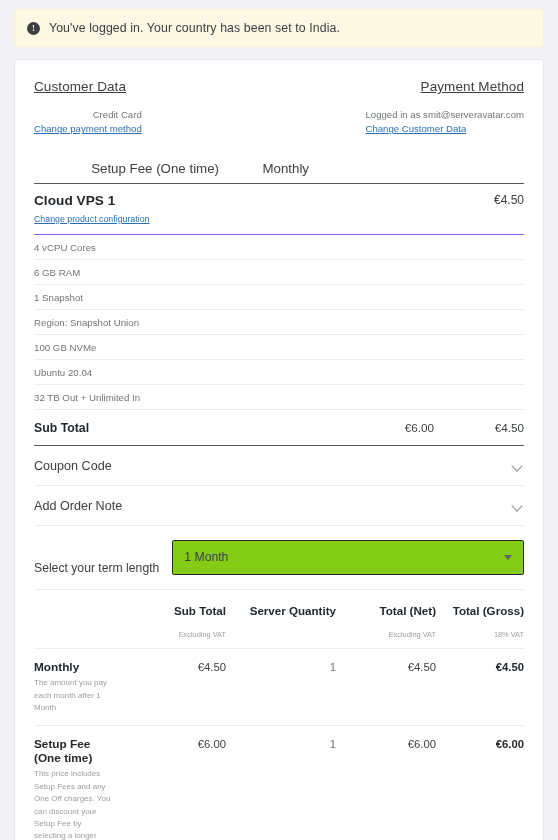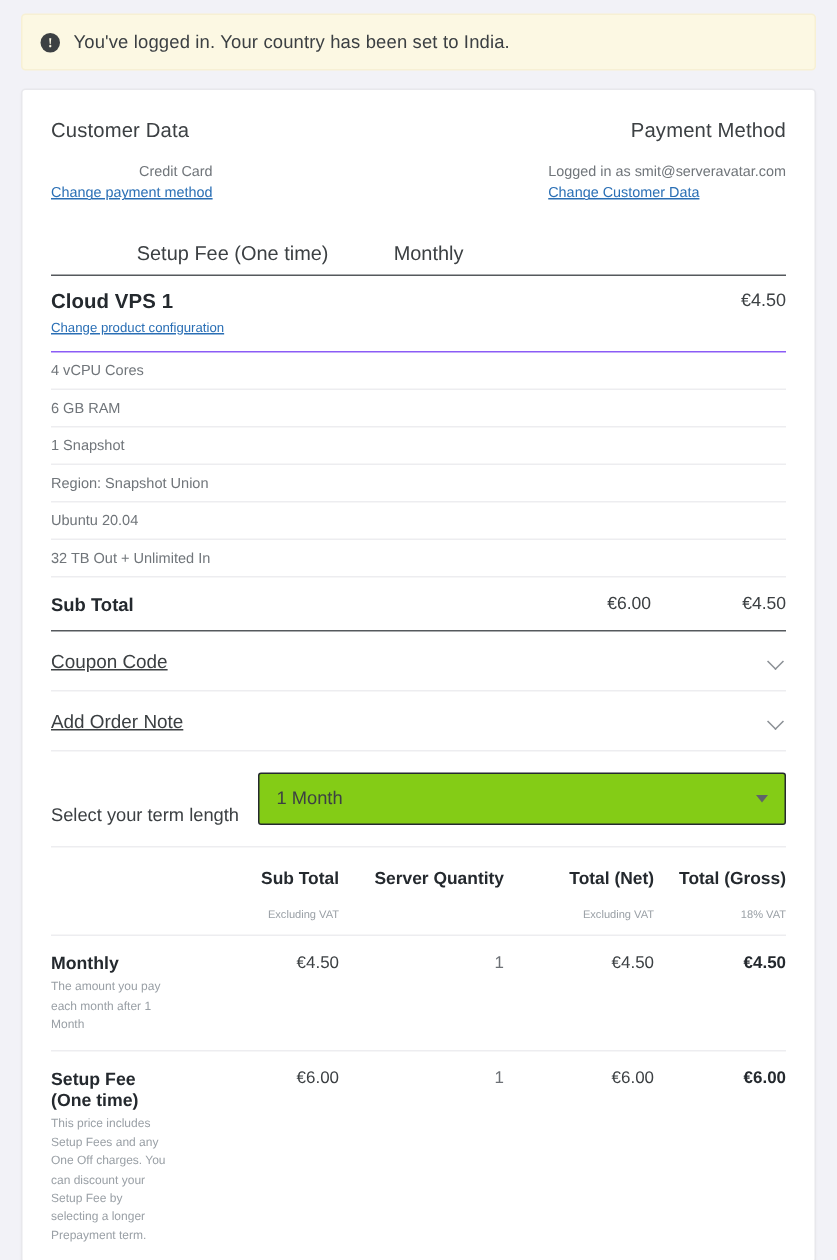--- a/index.html
+++ b/index.html
@@ -59,20 +59,21 @@
 
   .top-row {
     display: flex;
     justify-content: space-between;
     padding-top: 19px;
   }
   .col-head {
     font-size: 13.5px;
     color: #3c4043;
     letter-spacing: .1px;
+    text-decoration: underline;
   }
   .meta-row {
     display: flex;
     justify-content: space-between;
     margin-top: 14px;
     padding-bottom: 2px;
   }
   .meta-col { display: flex; flex-direction: column; }
   .meta-col.right { align-items: flex-end; }
   .meta-text {
@@ -145,21 +146,21 @@
 
   
   .accordion {
     display: flex;
     align-items: center;
     justify-content: space-between;
     padding: 13px 0 12px 0;
     border-bottom: 1px solid #ededf0;
     cursor: pointer;
   }
-  .acc-label { font-size: 12.6px; color: #3c4043; text-decoration: underline; }
+  .acc-label { font-size: 12.6px; color: #3c4043; }
   .chev {
     width: 12px; height: 12px;
     display: inline-block;
     position: relative;
   }
   .chev::before {
     content: "";
     position: absolute;
     left: 1px; top: 2px;
     width: 7px; height: 7px;
@@ -275,20 +276,21 @@
         <span class="prod-cfg-link">Change product configuration</span>
       </div>
       <div class="prod-setup"></div>
       <div class="prod-monthly">€4.50</div>
     </div>
 
     <div class="spec-row">4 vCPU Cores</div>
     <div class="spec-row">6 GB RAM</div>
     <div class="spec-row">1 Snapshot</div>
     <div class="spec-row">Region: Snapshot Union</div>
+    <div class="spec-row">100 GB NVMe</div>
     <div class="spec-row">Ubuntu 20.04</div>
     <div class="spec-row">32 TB Out + Unlimited In</div>
 
     <div class="subtotal-row">
       <div class="st-label">Sub Total</div>
       <div class="st-setup">€6.00</div>
       <div class="st-month">€4.50</div>
     </div>
 
     <div class="accordion">

